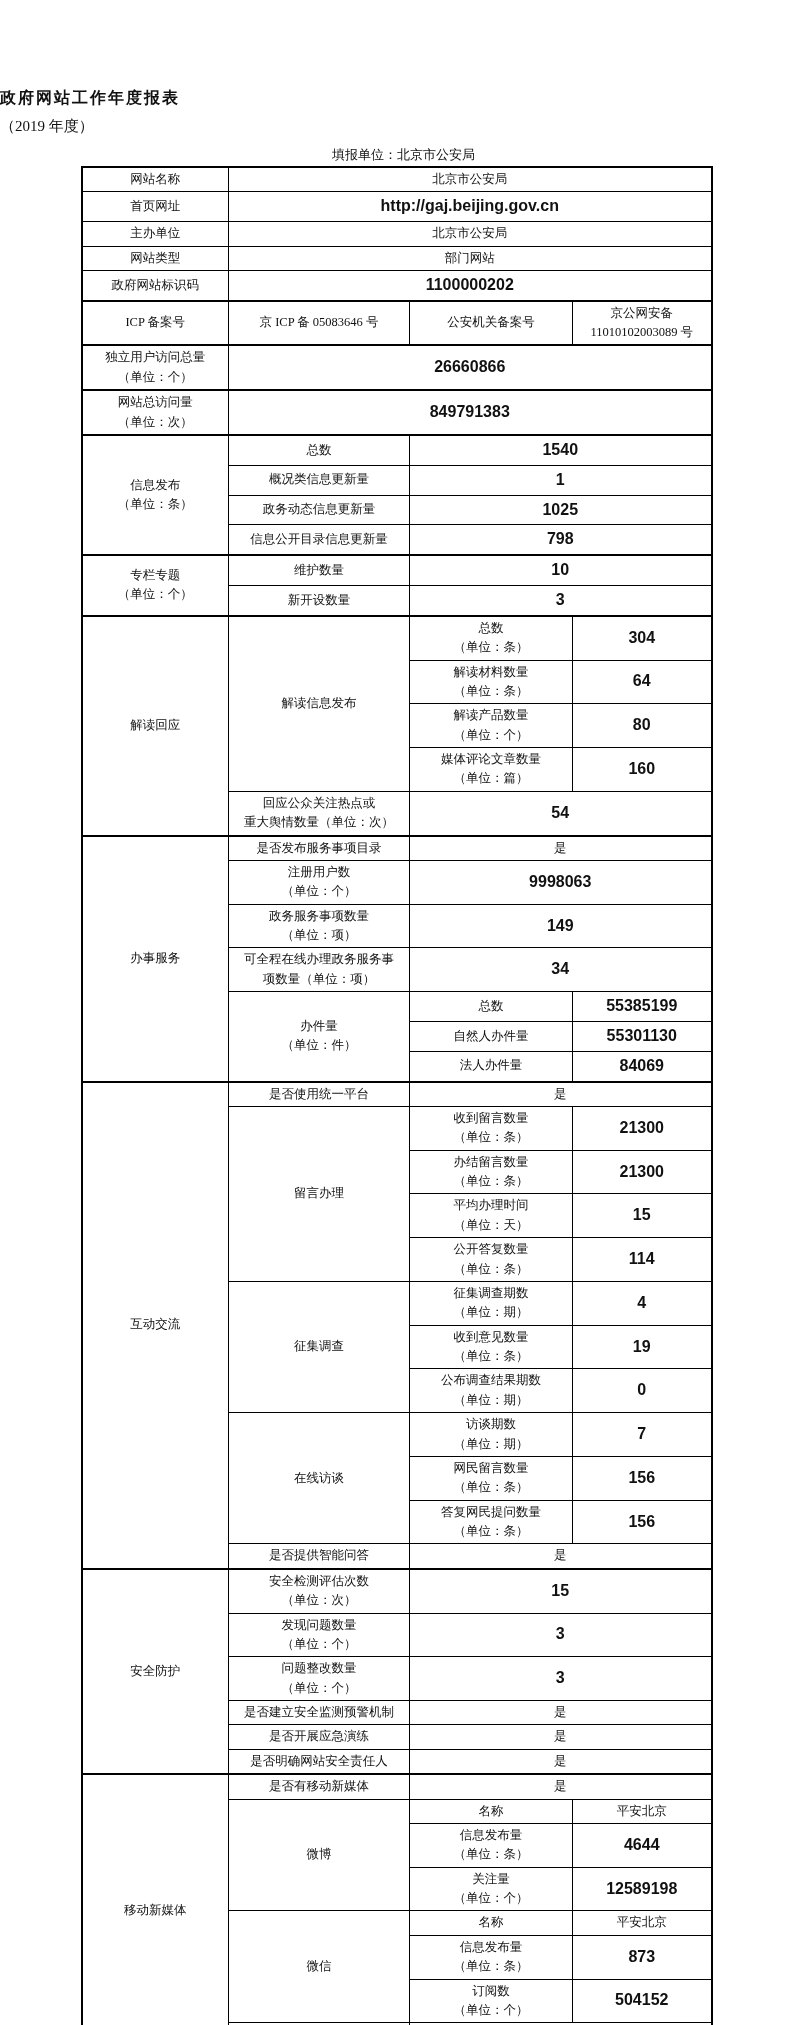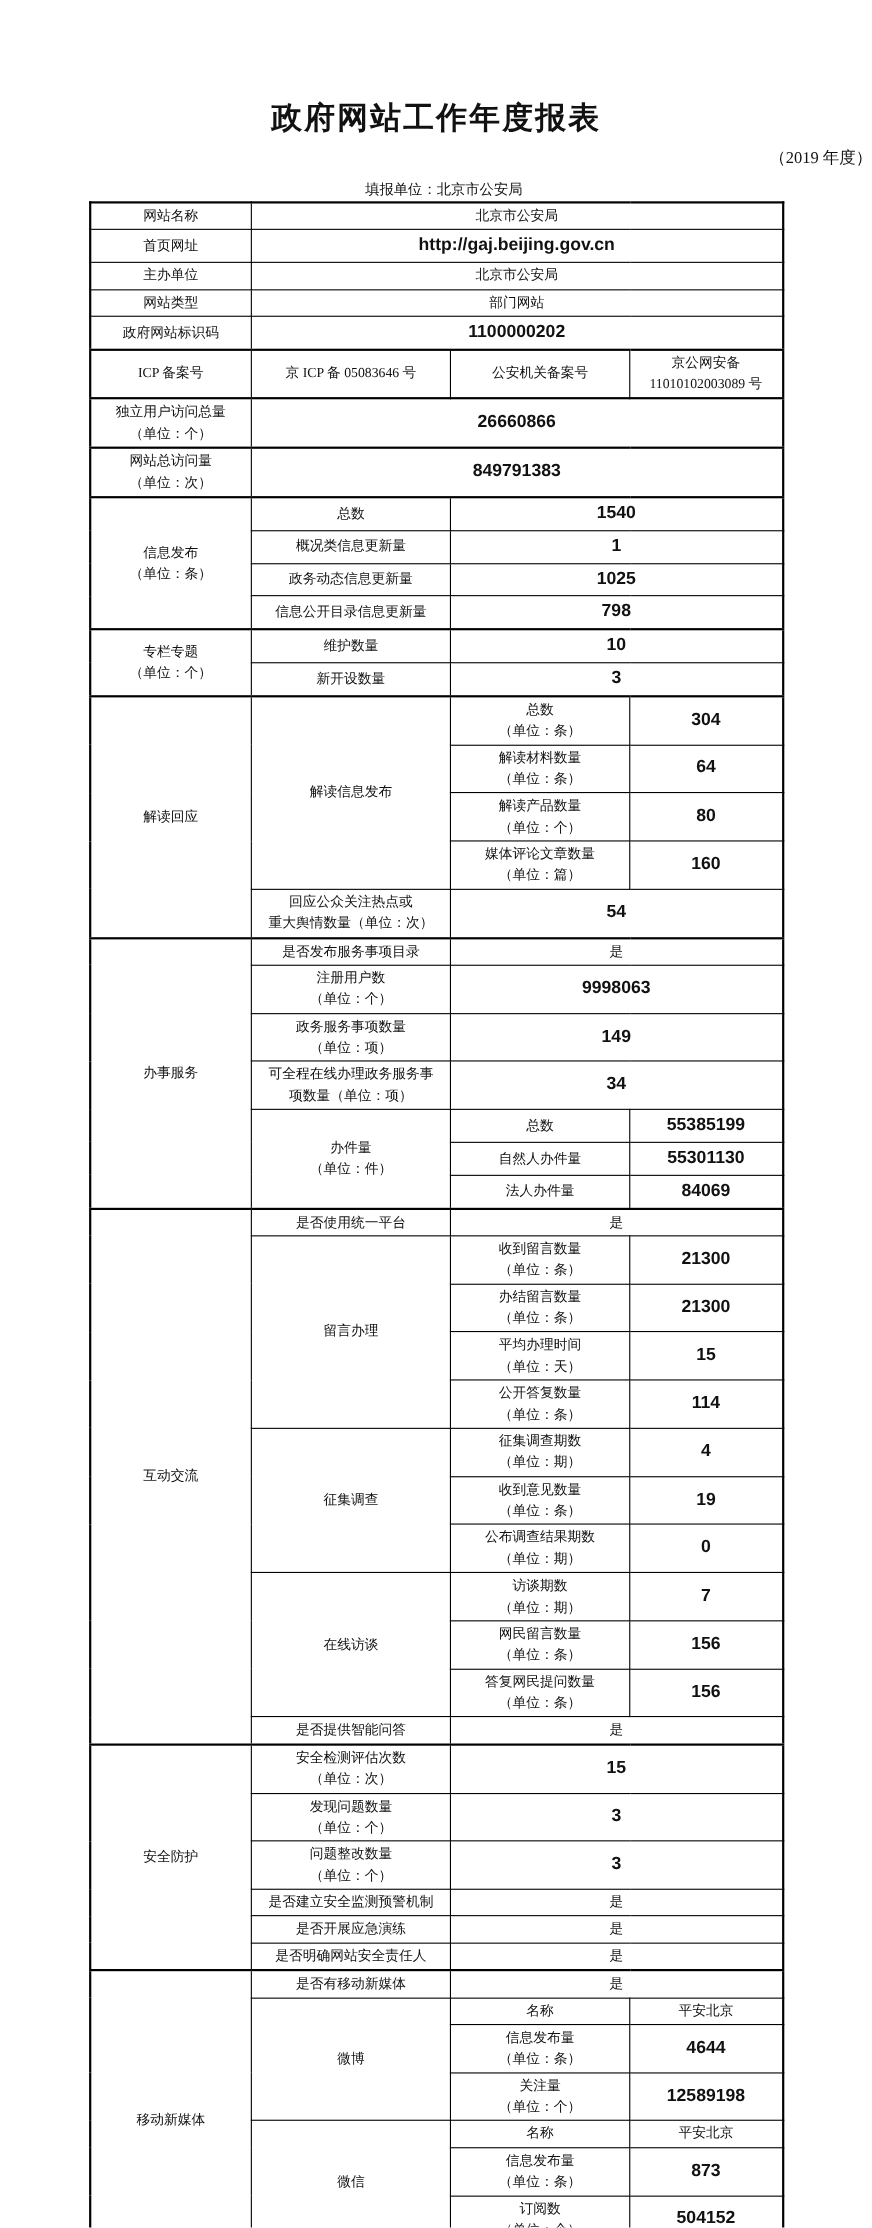--- a/index.html
+++ b/index.html
@@ -1,19 +1,19 @@
 <!DOCTYPE html>
 <html><head>
 <meta charset="utf-8">
 <style>
   html,body{margin:0;padding:0;background:#ffffff;}
   body{width:793px;height:2025px;font-family:"Liberation Serif",serif;color:#111;}
   .page{position:relative;width:793px;height:2025px;overflow:hidden;}
-  .title{padding-top:88px;text-align:center;font-size:28px;font-weight:bold;letter-spacing:2px;}
-  .subtitle{margin-top:8px;text-align:right;font-size:15px;}
+  .title{padding-top:88px;text-align:left;font-size:16px;font-weight:bold;letter-spacing:2px;}
+  .subtitle{margin-top:8px;text-align:left;font-size:15px;}
   .reporter{width:630px;margin:10px auto 2px auto;font-size:13px;text-align:center;padding-left:14px;box-sizing:border-box;}
   table.report{width:630px;margin:0 auto;border-collapse:collapse;border:2px solid #000;table-layout:fixed;}
   td{border:1px solid #000;text-align:center;vertical-align:middle;padding:2px 3px;font-size:12.5px;line-height:1.55;white-space:pre-line;word-break:break-all;}
   tr.sec td{border-top-width:2px;}
   td.num{font-family:"Liberation Sans",sans-serif;font-weight:600;font-size:16px;}
   td.cb{padding:7px 2px;}
   .cb-item{display:inline-flex;align-items:flex-end;margin:0 0;}
   .box{width:11px;height:11px;border:1.5px solid #000;display:inline-block;position:relative;margin-right:3px;box-sizing:border-box;}
   .box.checked::after{content:"\2713";position:absolute;left:0px;top:-4px;font-size:12px;font-weight:bold;font-family:"DejaVu Sans",sans-serif;}
 </style>

